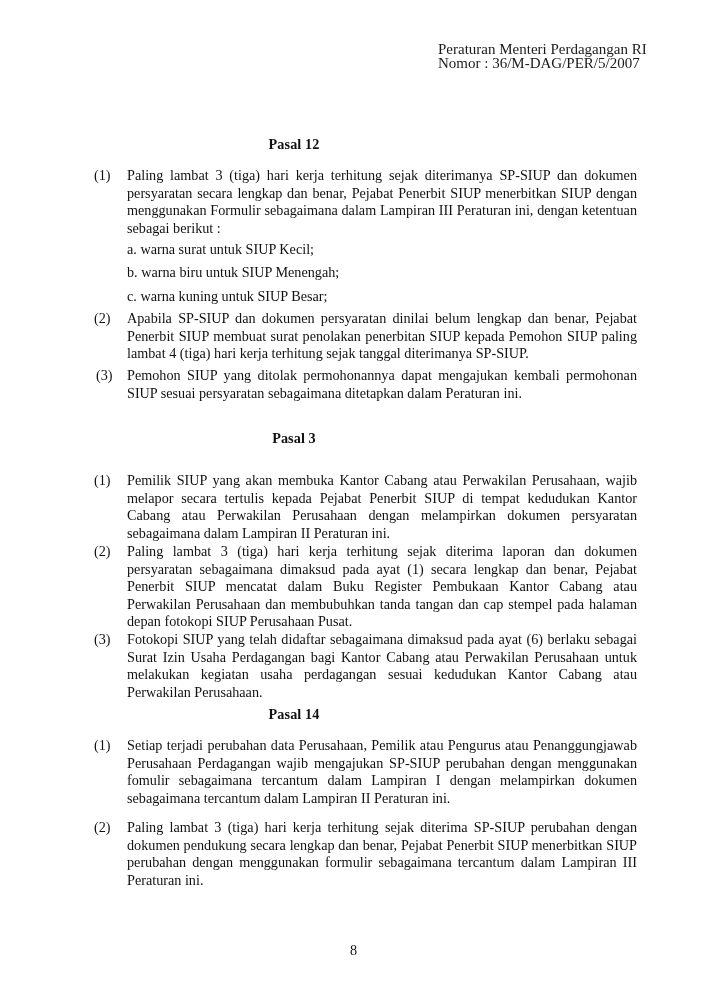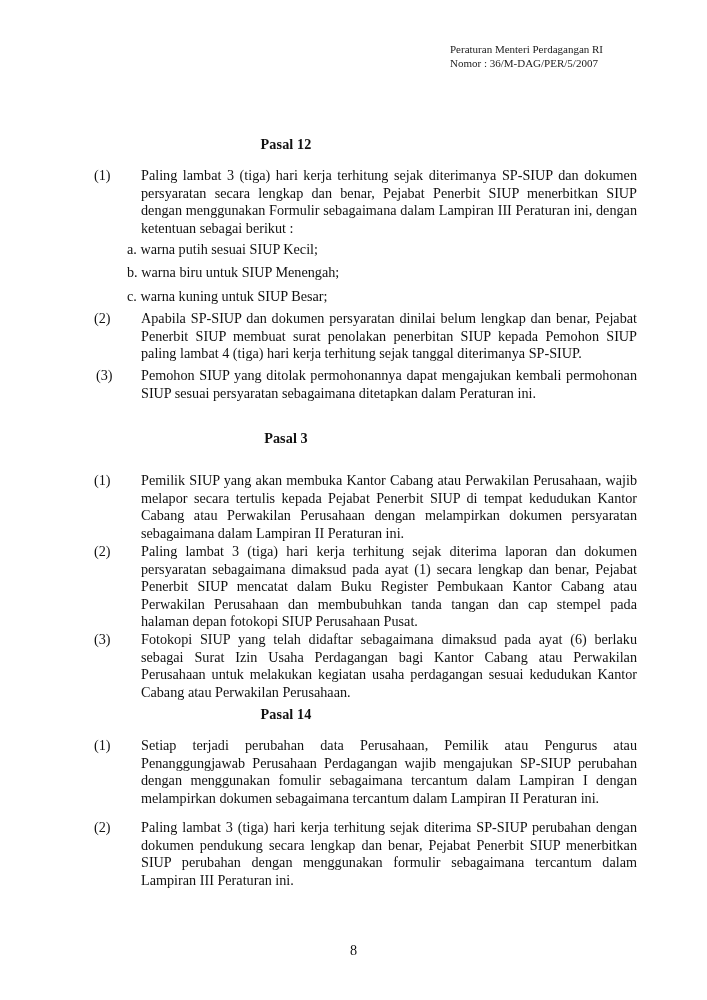--- a/index.html
+++ b/index.html
@@ -14,48 +14,47 @@
       overflow: hidden;
       font-family: "Liberation Serif", serif;
       color: #111111;
       font-size: 14.2px;
       line-height: 17.6px;
     }
     .header {
       position: absolute;
       top: 42px;
       left: 438px;
-      font-size: 11px;
+      font-size: 15px;
       line-height: 14px;
       color: #1a1a1a;
-      margin-left: 12px;
     }
     .header div { white-space: nowrap; }
     .pasal-title {
       position: absolute;
-      left: 0;
+      left: 8px;
       width: 572px;
       text-align: center;
       font-weight: bold;
       font-size: 14.2px;
       letter-spacing: 0.1px;
     }
     .para {
       position: absolute;
       left: 94px;
       width: 543px;
     }
     .para .num {
       position: absolute;
       left: 0;
       top: 0;
       white-space: nowrap;
     }
     .para .text {
-      margin-left: 47px;
+      margin-left: 33px;
       text-align: justify;
       text-align-last: left;
     }
     .subitem {
       position: absolute;
       left: 127px;
       white-space: nowrap;
     }
     .page-number {
       position: absolute;
@@ -73,21 +72,21 @@
   <div>Peraturan Menteri Perdagangan RI</div>
   <div>Nomor : 36/M-DAG/PER/5/2007</div>
 </div>
 
 <div class="pasal-title" style="top:136px;">Pasal  12</div>
 
 <div class="para" style="top:167px;">
   <span class="num">(1)</span>
   <div class="text">Paling lambat 3 (tiga) hari kerja terhitung sejak diterimanya SP-SIUP dan dokumen persyaratan secara lengkap dan benar, Pejabat Penerbit SIUP menerbitkan SIUP dengan menggunakan Formulir sebagaimana dalam Lampiran III Peraturan ini, dengan ketentuan sebagai berikut :</div>
 </div>
-<div class="subitem" style="top:241px;">a. warna putih sesuai SIUP Kecil;</div>
+<div class="subitem" style="top:241px;">a. warna surat untuk SIUP Kecil;</div>
 <div class="subitem" style="top:264px;">b. warna biru untuk SIUP Menengah;</div>
 <div class="subitem" style="top:288px;">c. warna kuning untuk SIUP Besar;</div>
 
 <div class="para" style="top:310px;">
   <span class="num">(2)</span>
   <div class="text">Apabila SP-SIUP dan dokumen persyaratan dinilai belum lengkap dan benar, Pejabat Penerbit SIUP membuat surat penolakan penerbitan SIUP kepada Pemohon SIUP paling lambat 4 (tiga) hari kerja terhitung sejak tanggal diterimanya SP-SIUP.</div>
 </div>
 
 <div class="para" style="top:367px;">
   <span class="num" style="left:2px;">(3)</span>

